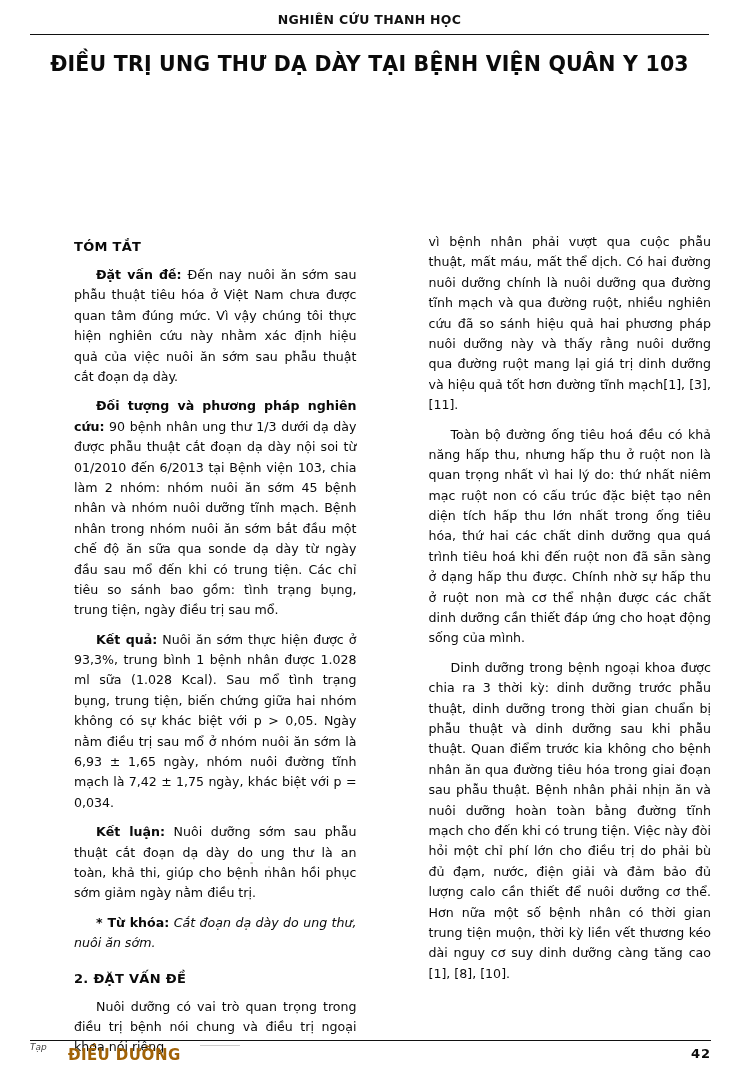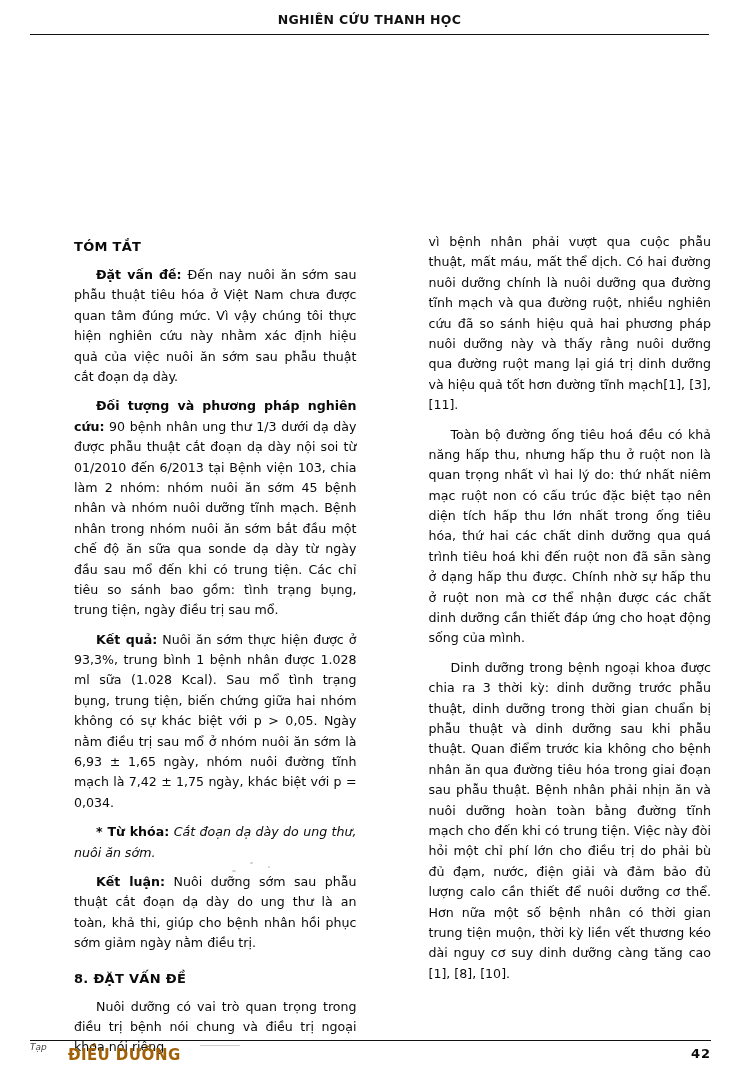--- a/index.html
+++ b/index.html
@@ -168,39 +168,40 @@
 <body>
 
 <div class="page">
 
   <div class="running-head">
     <span class="rh-light">NGHIÊN CỨU </span><span class="rh-bold">THANH HỌC</span>
   </div>
   <div class="rule-top"></div>
 
   <div class="title-block">
+    <div class="title-line">ĐIỀU TRỊ UNG THƯ DẠ DÀY TẠI BỆNH VIỆN QUÂN Y 103</div>
   </div>
 
 
   <div class="columns">
 
     <div class="col">
       <div class="sec-head">TÓM TẮT</div>
 
       <p><b class="lead">Đặt vấn đề:</b><span> Đến nay nuôi ăn sớm sau phẫu thuật tiêu hóa ở Việt Nam chưa được quan tâm đúng mức. Vì vậy chúng tôi thực hiện nghiên cứu này nhằm xác định hiệu quả của việc nuôi ăn sớm sau phẫu thuật cắt đoạn dạ dày.</span></p>
 
       <p><b class="lead">Đối tượng và phương pháp nghiên cứu:</b><span> 90 bệnh nhân ung thư 1/3 dưới dạ dày được phẫu thuật cắt đoạn dạ dày nội soi từ 01/2010 đến 6/2013 tại Bệnh viện 103, chia làm 2 nhóm: nhóm nuôi ăn sớm 45 bệnh nhân và nhóm nuôi dưỡng tĩnh mạch. Bệnh nhân trong nhóm nuôi ăn sớm bắt đầu một chế độ ăn sữa qua sonde dạ dày từ ngày đầu sau mổ đến khi có trung tiện. Các chỉ tiêu so sánh bao gồm: tình trạng bụng, trung tiện, ngày điều trị sau mổ.</span></p>
 
       <p><b class="lead">Kết quả:</b><span> Nuôi ăn sớm thực hiện được ở 93,3%, trung bình 1 bệnh nhân được 1.028 ml sữa (1.028 Kcal). Sau mổ tình trạng bụng, trung tiện, biến chứng giữa hai nhóm không có sự khác biệt với p &gt; 0,05. Ngày nằm điều trị sau mổ ở nhóm nuôi ăn sớm là 6,93 ± 1,65 ngày, nhóm nuôi đường tĩnh mạch là 7,42 ± 1,75 ngày, khác biệt với p = 0,034.</span></p>
 
+      <p><b class="lead">Kết luận:</b><span> Nuôi dưỡng sớm sau phẫu thuật cắt đoạn dạ dày do ung thư là an toàn, khả thi, giúp cho bệnh nhân hồi phục sớm giảm ngày nằm điều trị.</span></p>
+
       <p><b class="lead">* Từ khóa:</b><i class="kw"> Cắt đoạn dạ dày do ung thư, nuôi ăn sớm.</i></p>
 
-      <p><b class="lead">Kết luận:</b><span> Nuôi dưỡng sớm sau phẫu thuật cắt đoạn dạ dày do ung thư là an toàn, khả thi, giúp cho bệnh nhân hồi phục sớm giảm ngày nằm điều trị.</span></p>
-
-      <div class="sec-head-num">8. ĐẶT VẤN ĐỀ</div>
+      <div class="sec-head-num">2. ĐẶT VẤN ĐỀ</div>
 
       <p>Nuôi dưỡng có vai trò quan trọng trong điều trị bệnh nói chung và điều trị ngoại khoa nói riêng</p>
     </div>
 
     <div class="col">
       <p class="noindent">vì bệnh nhân phải vượt qua cuộc phẫu thuật, mất máu, mất thể dịch. Có hai đường nuôi dưỡng chính là nuôi dưỡng qua đường tĩnh mạch và qua đường ruột, nhiều nghiên cứu đã so sánh hiệu quả hai phương pháp nuôi dưỡng này và thấy rằng nuôi dưỡng qua đường ruột mang lại giá trị dinh dưỡng và hiệu quả tốt hơn đường tĩnh mạch[1], [3], [11].</p>
       <p>Toàn bộ đường ống tiêu hoá đều có khả năng hấp thu, nhưng hấp thu ở ruột non là quan trọng nhất vì hai lý do: thứ nhất niêm mạc ruột non có cấu trúc đặc biệt tạo nên diện tích hấp thu lớn nhất trong ống tiêu hóa, thứ hai các chất dinh dưỡng qua quá trình tiêu hoá khi đến ruột non đã sẵn sàng ở dạng hấp thu được. Chính nhờ sự hấp thu ở ruột non mà cơ thể nhận được các chất dinh dưỡng cần thiết đáp ứng cho hoạt động sống của mình.</p>
       <p>Dinh dưỡng trong bệnh ngoại khoa được chia ra 3 thời kỳ: dinh dưỡng trước phẫu thuật, dinh dưỡng trong thời gian chuẩn bị phẫu thuật và dinh dưỡng sau khi phẫu thuật. Quan điểm trước kia không cho bệnh nhân ăn qua đường tiêu hóa trong giai đoạn sau phẫu thuật. Bệnh nhân phải nhịn ăn và nuôi dưỡng hoàn toàn bằng đường tĩnh mạch cho đến khi có trung tiện. Việc này đòi hỏi một chỉ phí lớn cho điều trị do phải bù đủ đạm, nước, điện giải và đảm bảo đủ lượng calo cần thiết để nuôi dưỡng cơ thể. Hơn nữa một số bệnh nhân có thời gian trung tiện muộn, thời kỳ liền vết thương kéo dài nguy cơ suy dinh dưỡng càng tăng cao [1], [8], [10].</p>
     </div>
 

